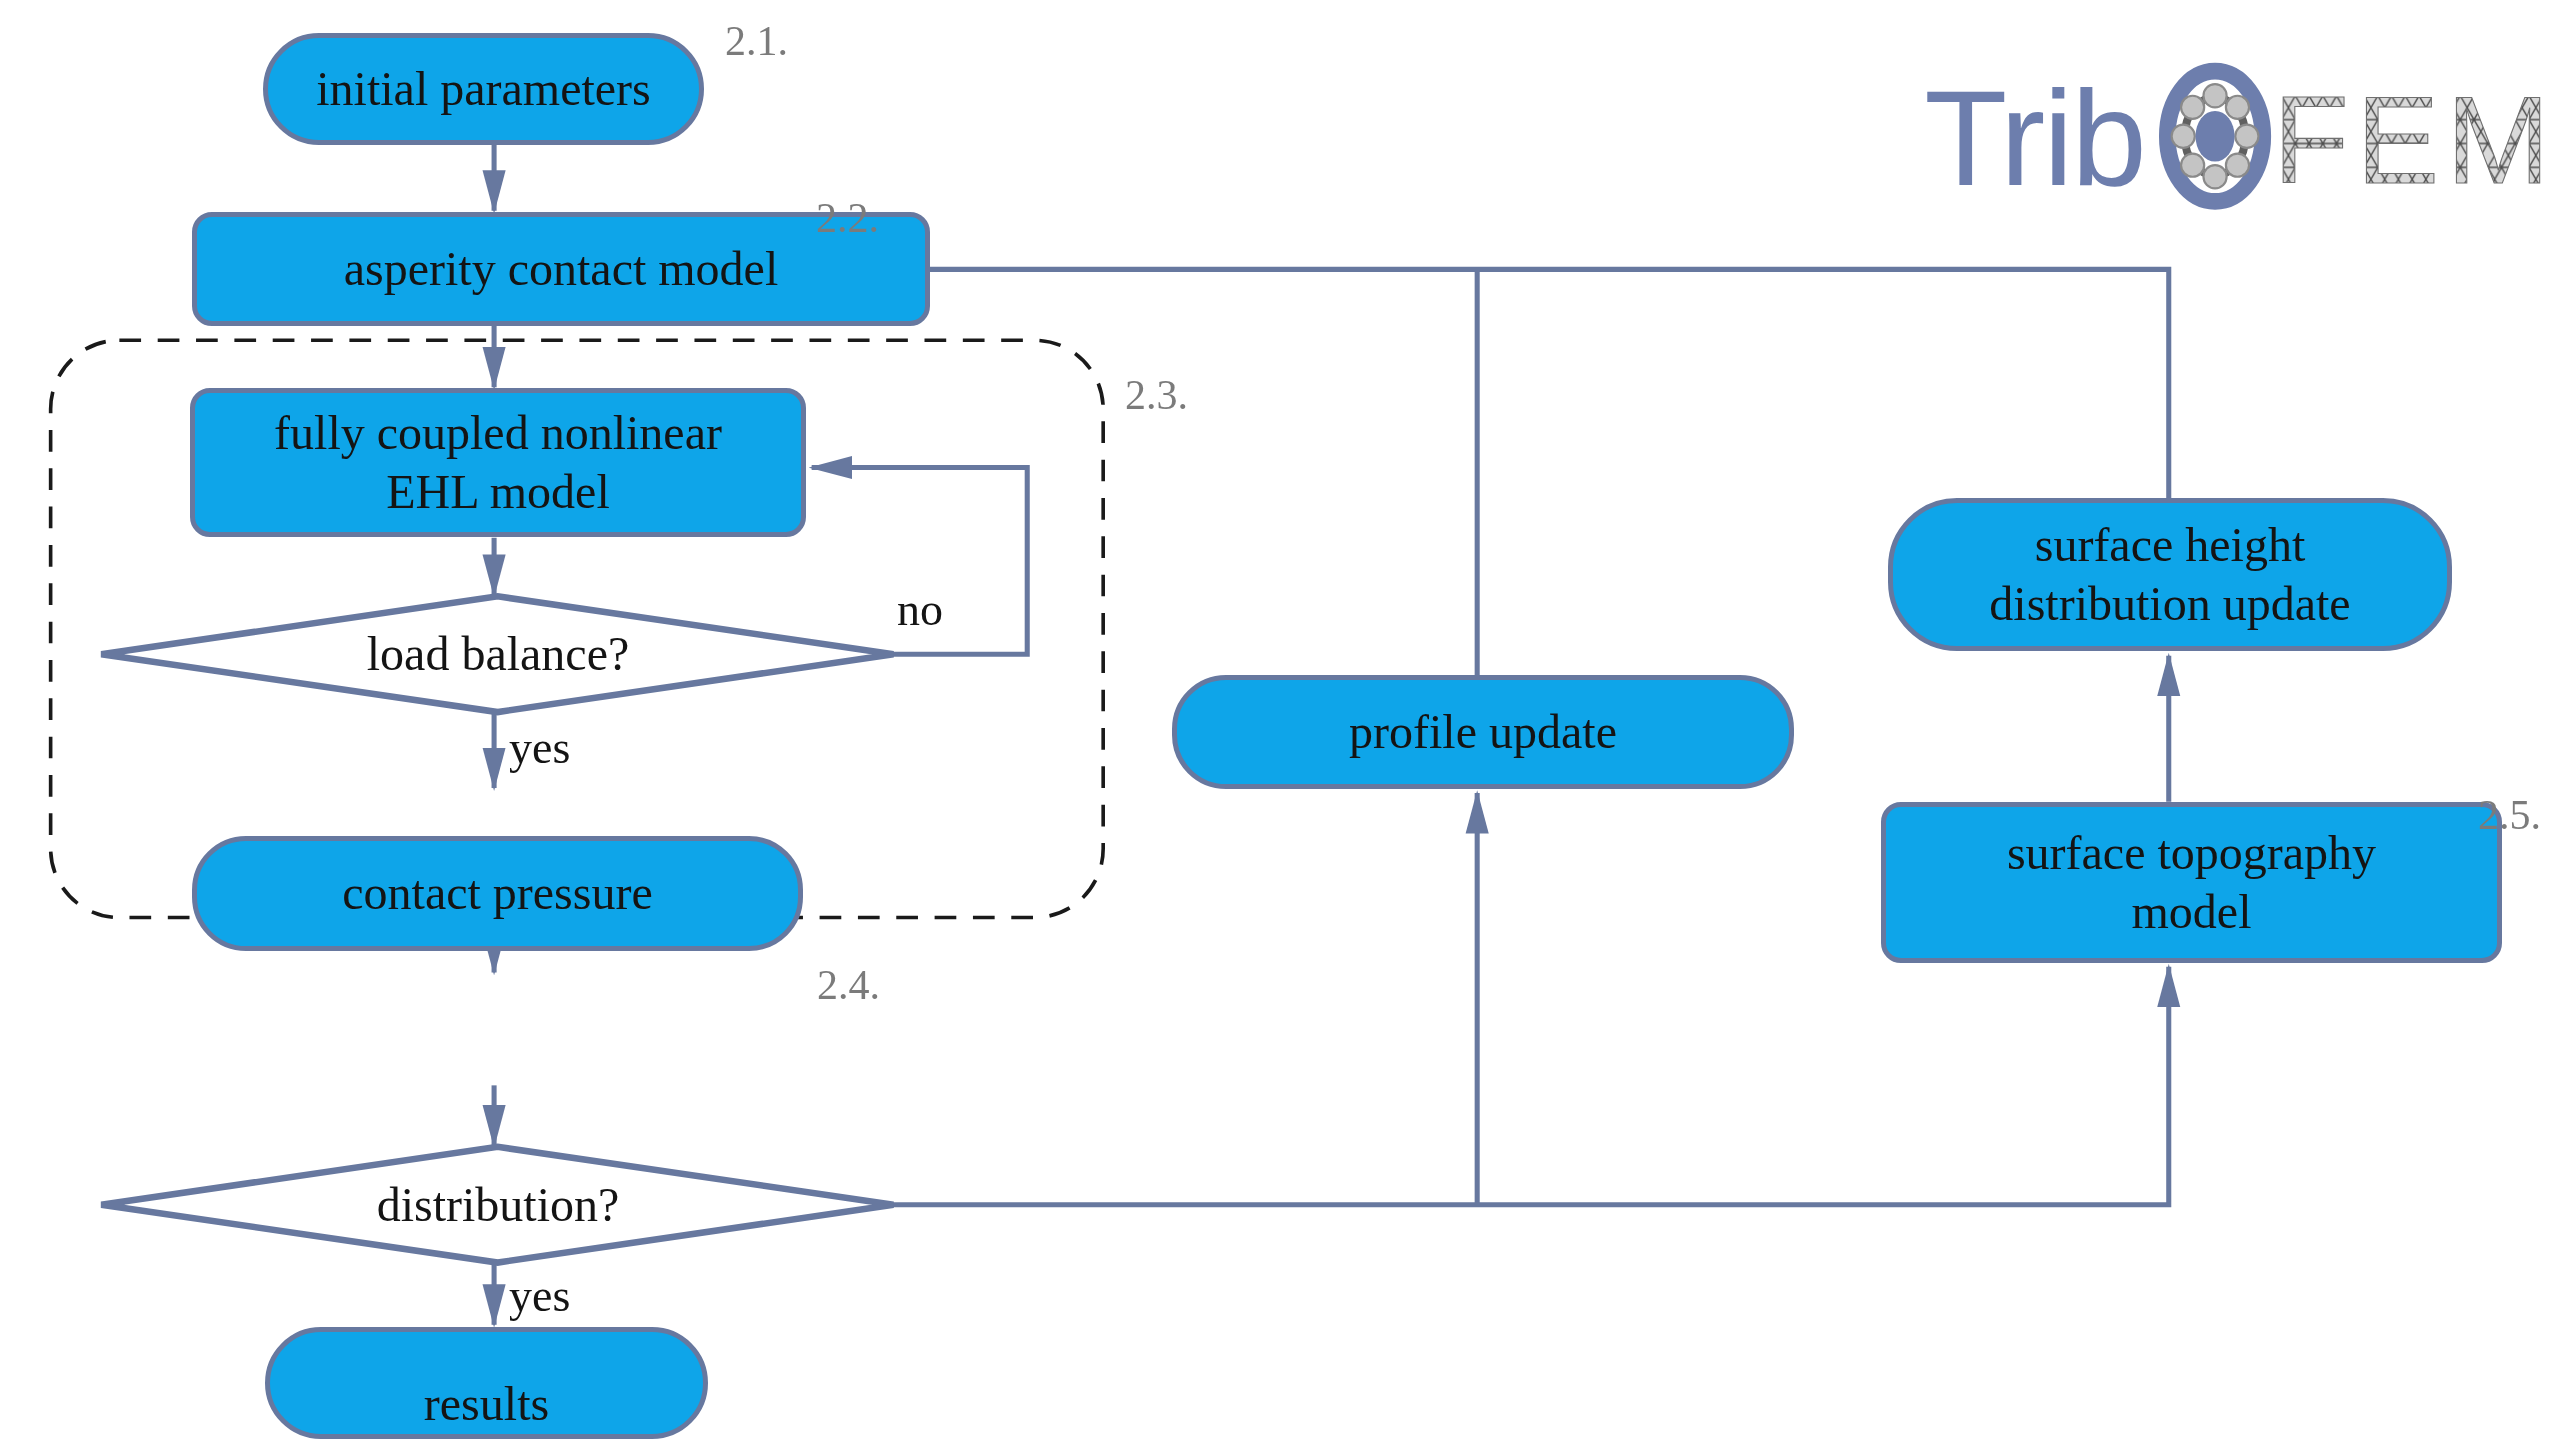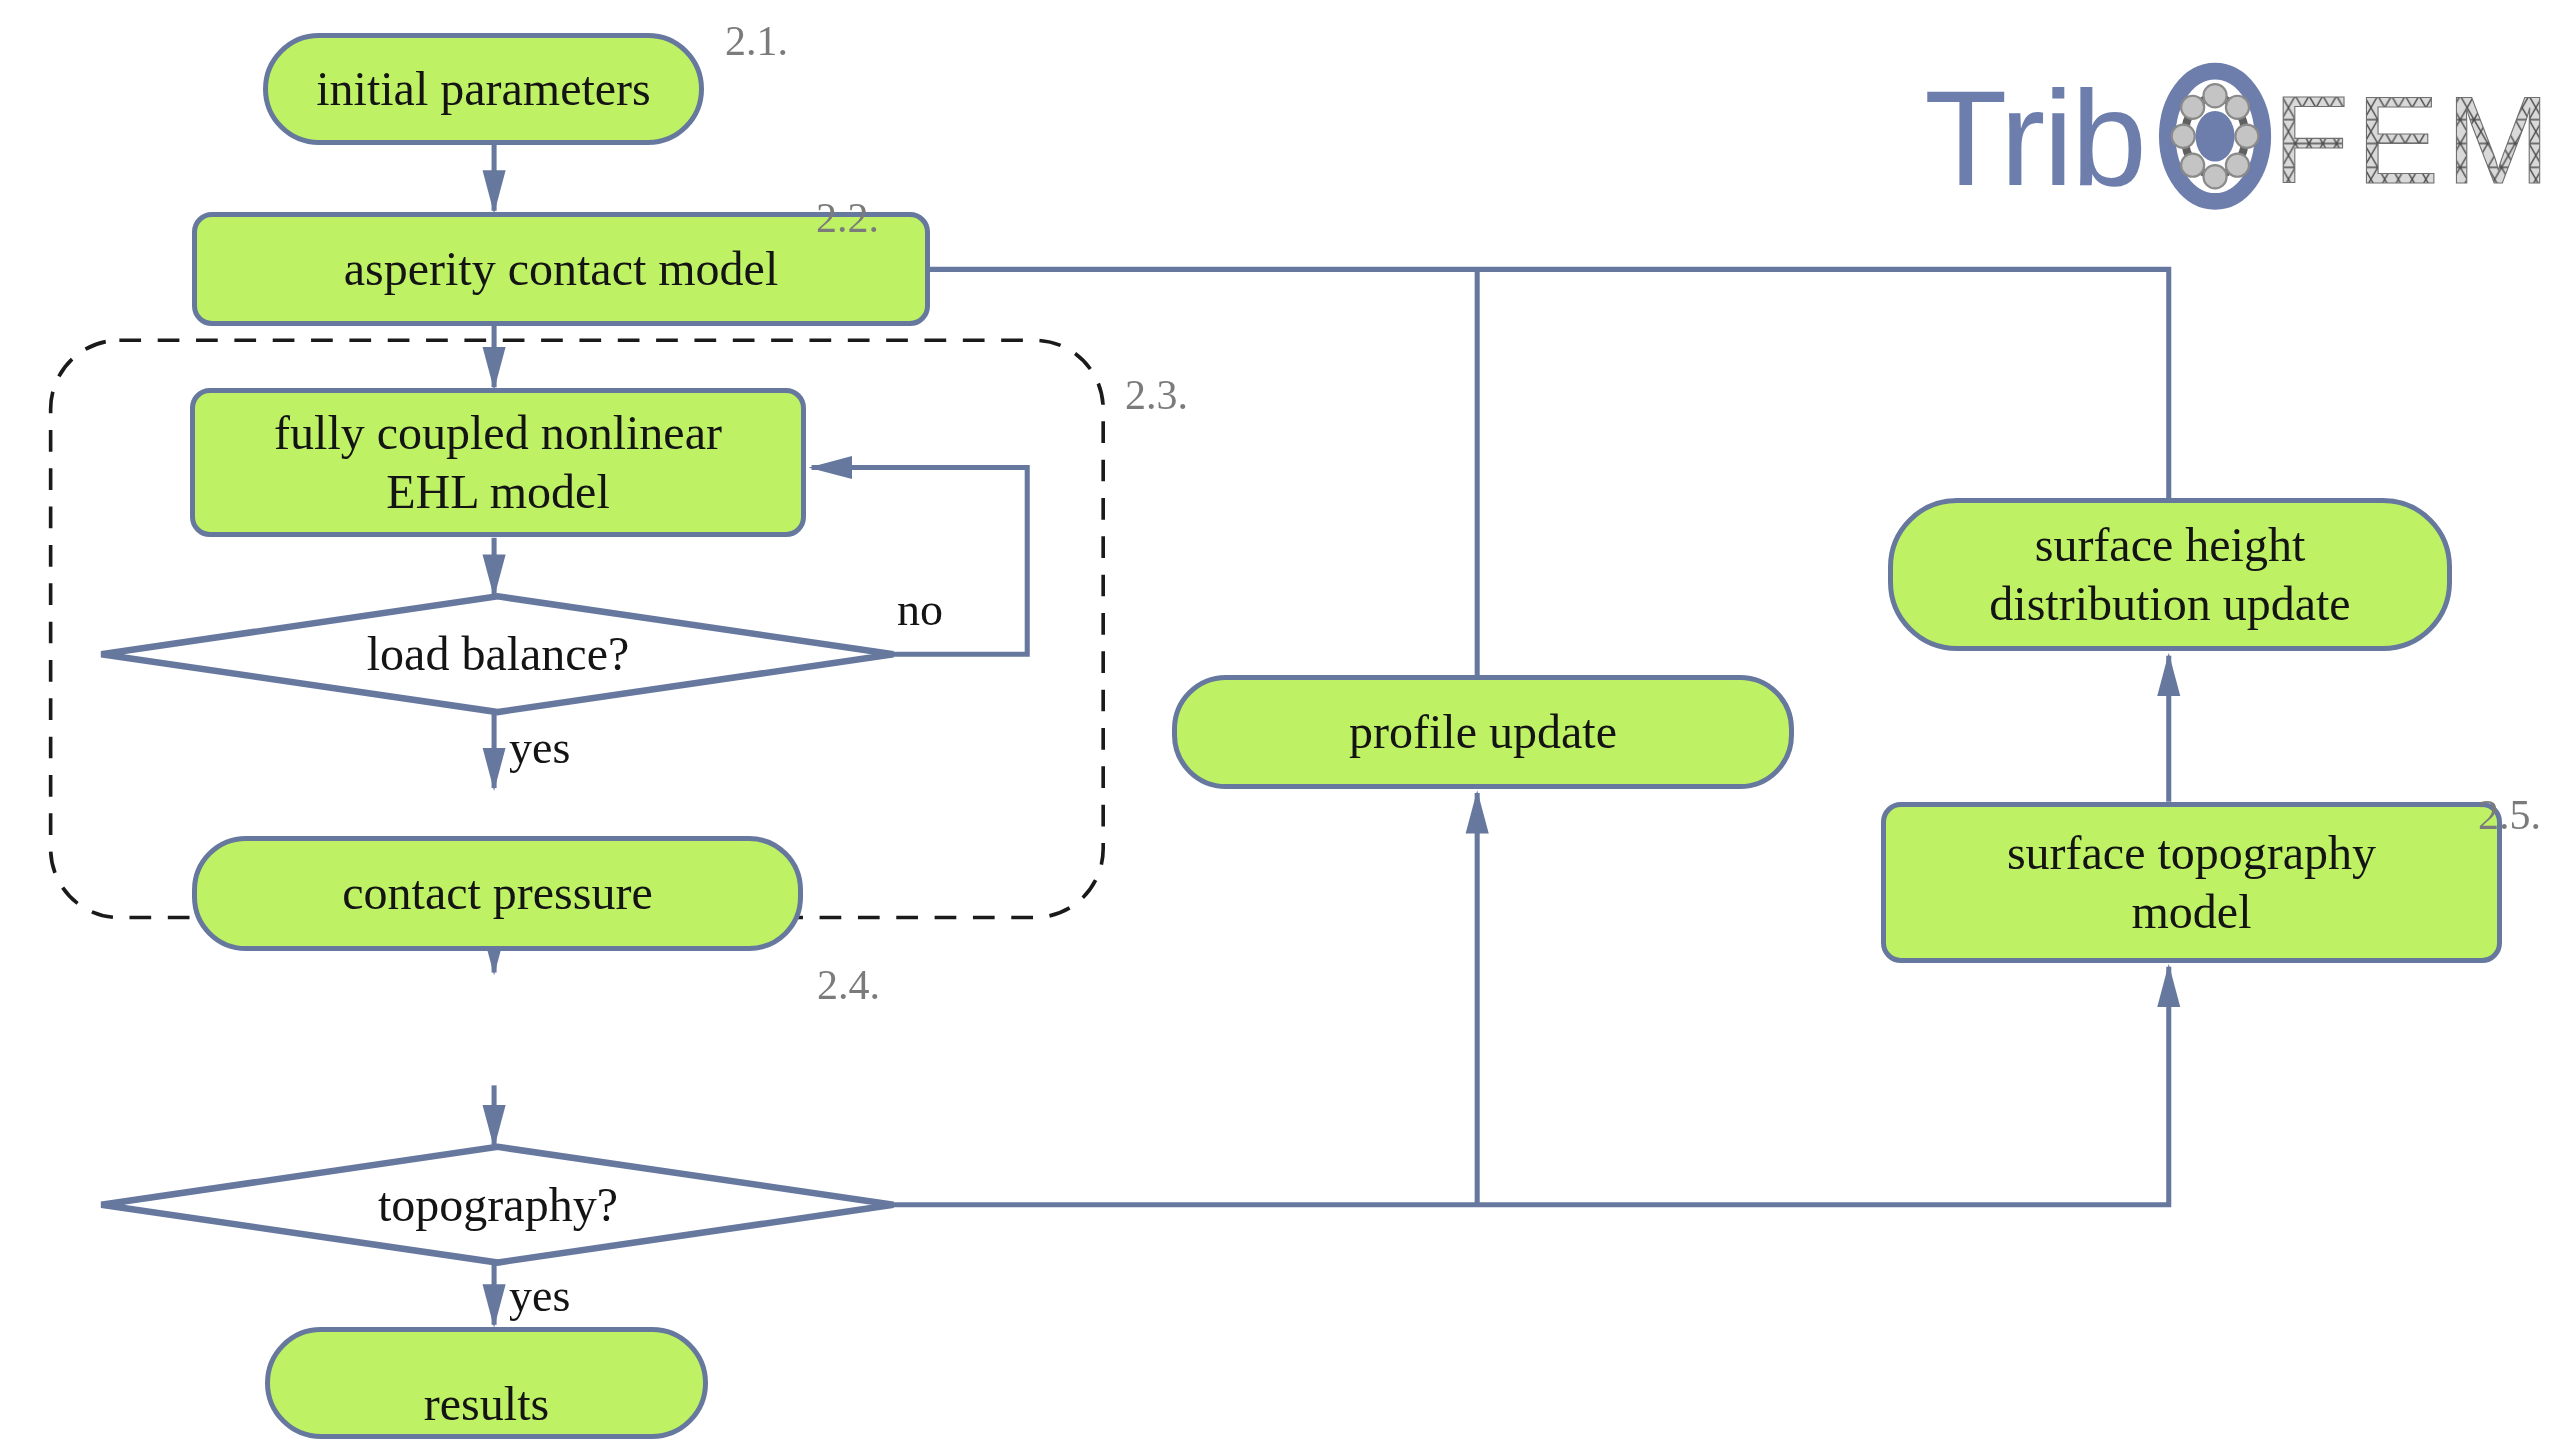--- a/index.html
+++ b/index.html
@@ -11,21 +11,21 @@
     overflow:hidden;
   }
   #connectors{position:absolute;left:0;top:0;}
   .connector{stroke:var(--accent);stroke-width:7;fill:none;}
   .arrowhead{fill:var(--accent);}
   .diamond{fill:#ffffff;stroke:var(--accent);stroke-width:9;}
   .dashed-box{fill:none;stroke:var(--dash);stroke-width:5;stroke-dasharray:30 23;}
   .node{
     position:absolute;box-sizing:border-box;
     display:flex;align-items:center;justify-content:center;
-    border:5.8px solid var(--accent);background:#bef264;
+    border:5.8px solid var(--accent);background:#0ea5e9;
     color:var(--text);font-size:48px;text-align:center;
   }
   .node span{white-space:pre-line;line-height:1.22;}
   .r-rect{border-radius:20px;}
   .r-soft{border-radius:54px;}
   .r-softer{border-radius:69px;}
   .r-stadium{border-radius:723px;}
   .diamond-label{
     position:absolute;width:506px;text-align:center;
     color:var(--text);font-size:48px;
@@ -142,21 +142,21 @@
     <span>surface height
 distribution update</span>
   </div>
 
   <div class="node r-rect" style="left:1881px;top:802px;width:621px;height:161px;">
     <span>surface topography
 model</span>
   </div>
 
   <div class="diamond-label" style="left:245px;top:626px;">load balance?</div>
-  <div class="diamond-label" style="left:245px;top:1177px;">topography?</div>
+  <div class="diamond-label" style="left:245px;top:1177px;">distribution?</div>
 
   <div class="edge-label" style="left:897px;top:587px;">no</div>
   <div class="edge-label" style="left:509px;top:725px;">yes</div>
   <div class="edge-label" style="left:509px;top:1273px;">yes</div>
 
 
   <div class="tag" style="left:725px;top:20px;">2.1.</div>
   <div class="tag" style="left:816px;top:197px;">2.2.</div>
   <div class="tag" style="left:1125px;top:374px;">2.3.</div>
   <div class="tag" style="left:817px;top:964px;">2.4.</div>

